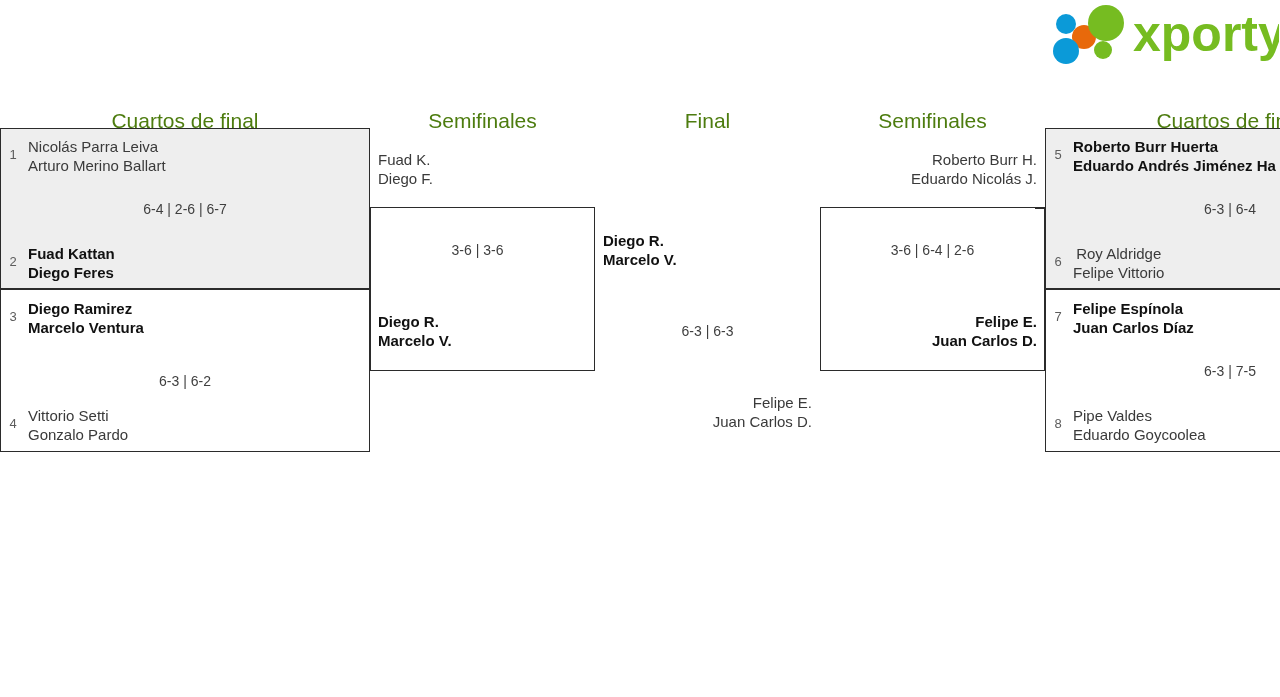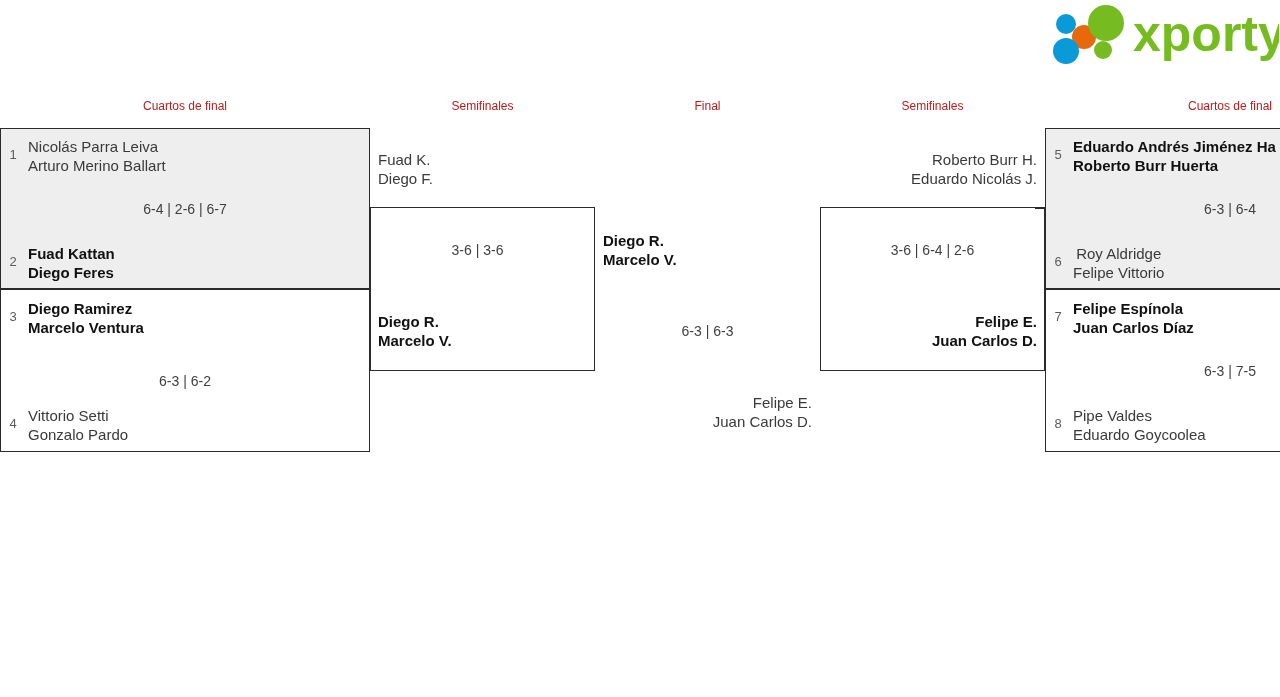--- a/index.html
+++ b/index.html
@@ -40,24 +40,24 @@
     left: 1047px;
     top: 4px;
     width: 232px;
     height: 64px;
   }
   .logo svg { display: block; }
 
   
   .round-head {
     position: absolute;
-    top: 96px;
-    font-size: 12px;
+    top: 110px;
+    font-size: 21px;
     line-height: 21px;
-    color: #b91c1c;
+    color: #4d7c0f;
     text-align: center;
     white-space: nowrap;
   }
   .rh-qf-left  { left: 0px;    width: 370px; }
   .rh-sf-left  { left: 370px;  width: 225px; }
   .rh-final    { left: 595px;  width: 225px; }
   .rh-sf-right { left: 820px;  width: 225px; }
   .rh-qf-right { left: 1045px; width: 370px; text-align: center; }
 
   
@@ -201,22 +201,22 @@
     <span class="ln">Juan Carlos D.</span>
   </div>
 
   <div class="conn h" style="left:1035px; top:208px; width:10px;"></div>
   <div class="conn h" style="left:1035px; top:370px; width:10px;"></div>
 
   <div class="box shaded" style="left:1045px; top:128px; width:370px; height:161px;"></div>
 
   <div class="seed" style="left:1047px; top:147px;">5</div>
   <div class="team win" style="left:1073px; top:137px;">
+    <span class="ln">Roberto Burr Huerta</span>
     <span class="ln">Eduardo Andrés Jiménez Ha</span>
-    <span class="ln">Roberto Burr Huerta</span>
   </div>
 
   <div class="score" style="left:1045px; top:200px; width:370px; text-align:center;">6-3 | 6-4</div>
 
   <div class="seed" style="left:1047px; top:254px;">6</div>
   <div class="team" style="left:1073px; top:244px;text-align:center;">
     <span class="ln">Roy Aldridge</span>
     <span class="ln">Felipe Vittorio</span>
   </div>
 

